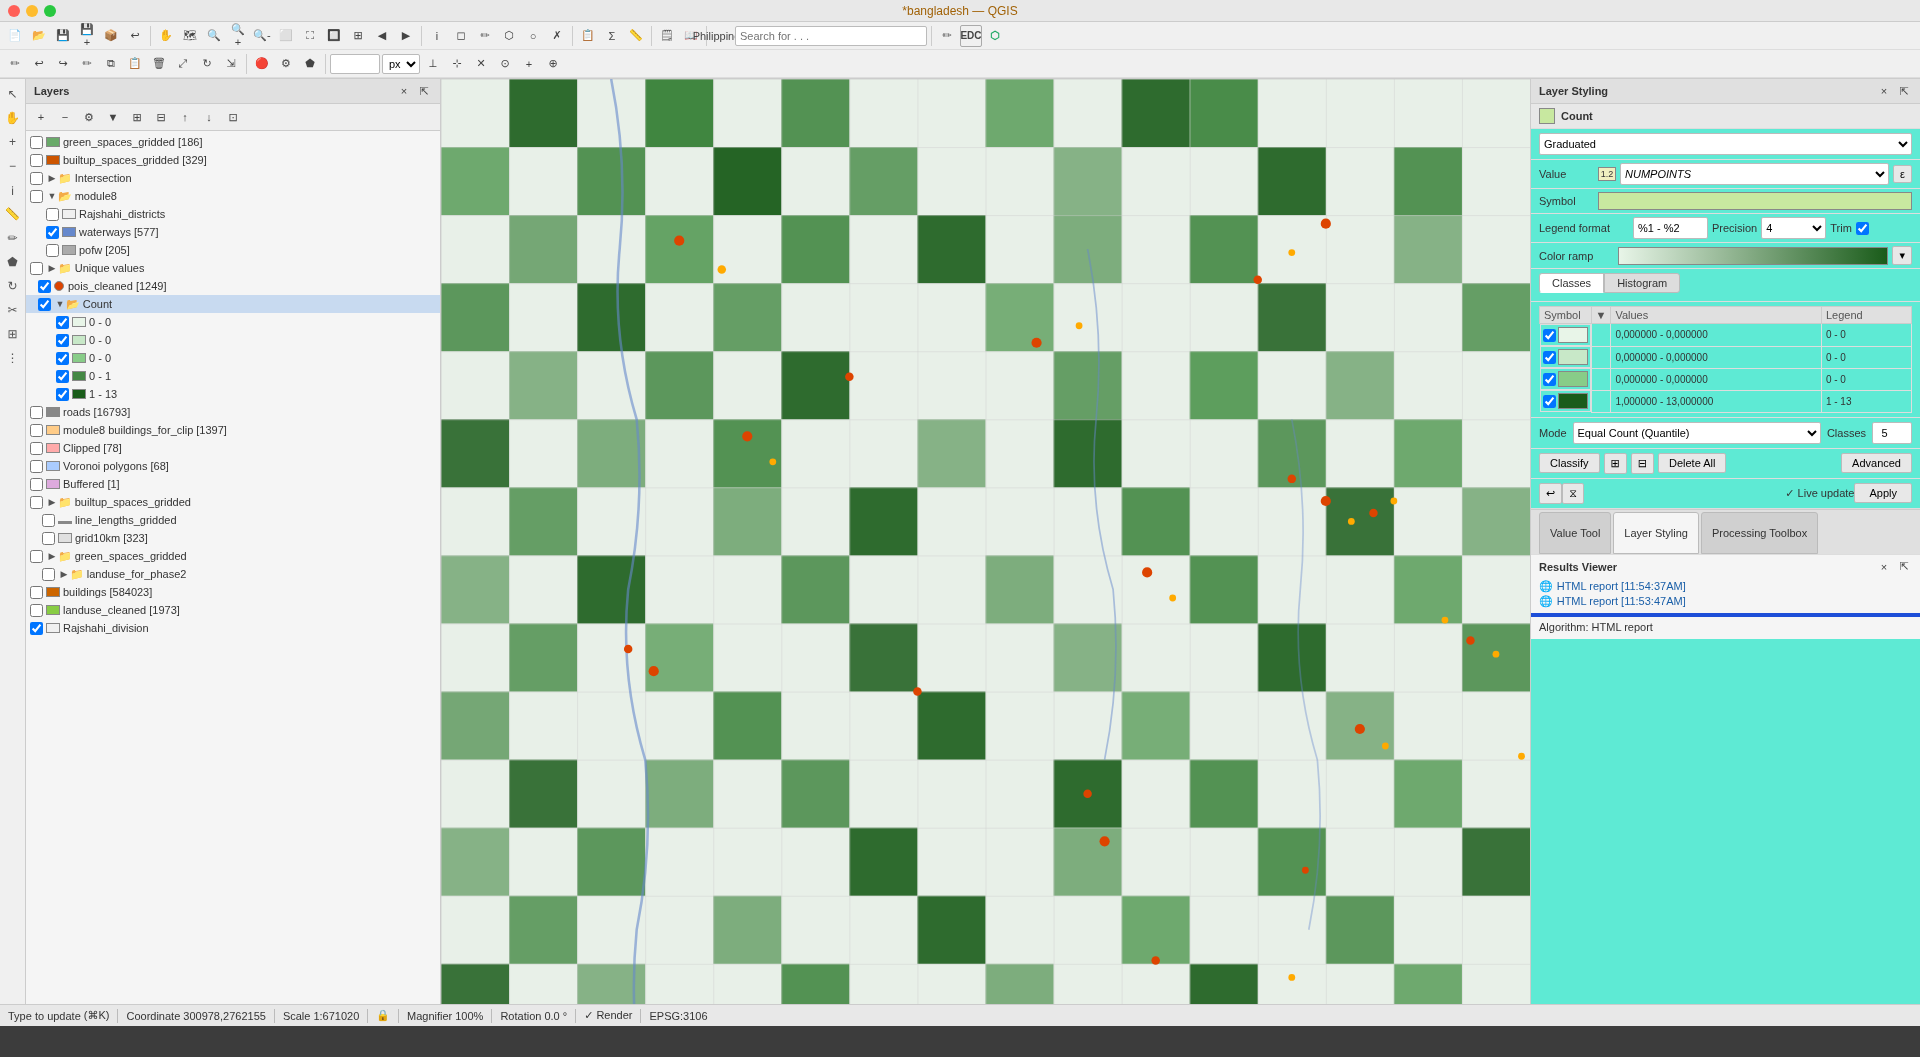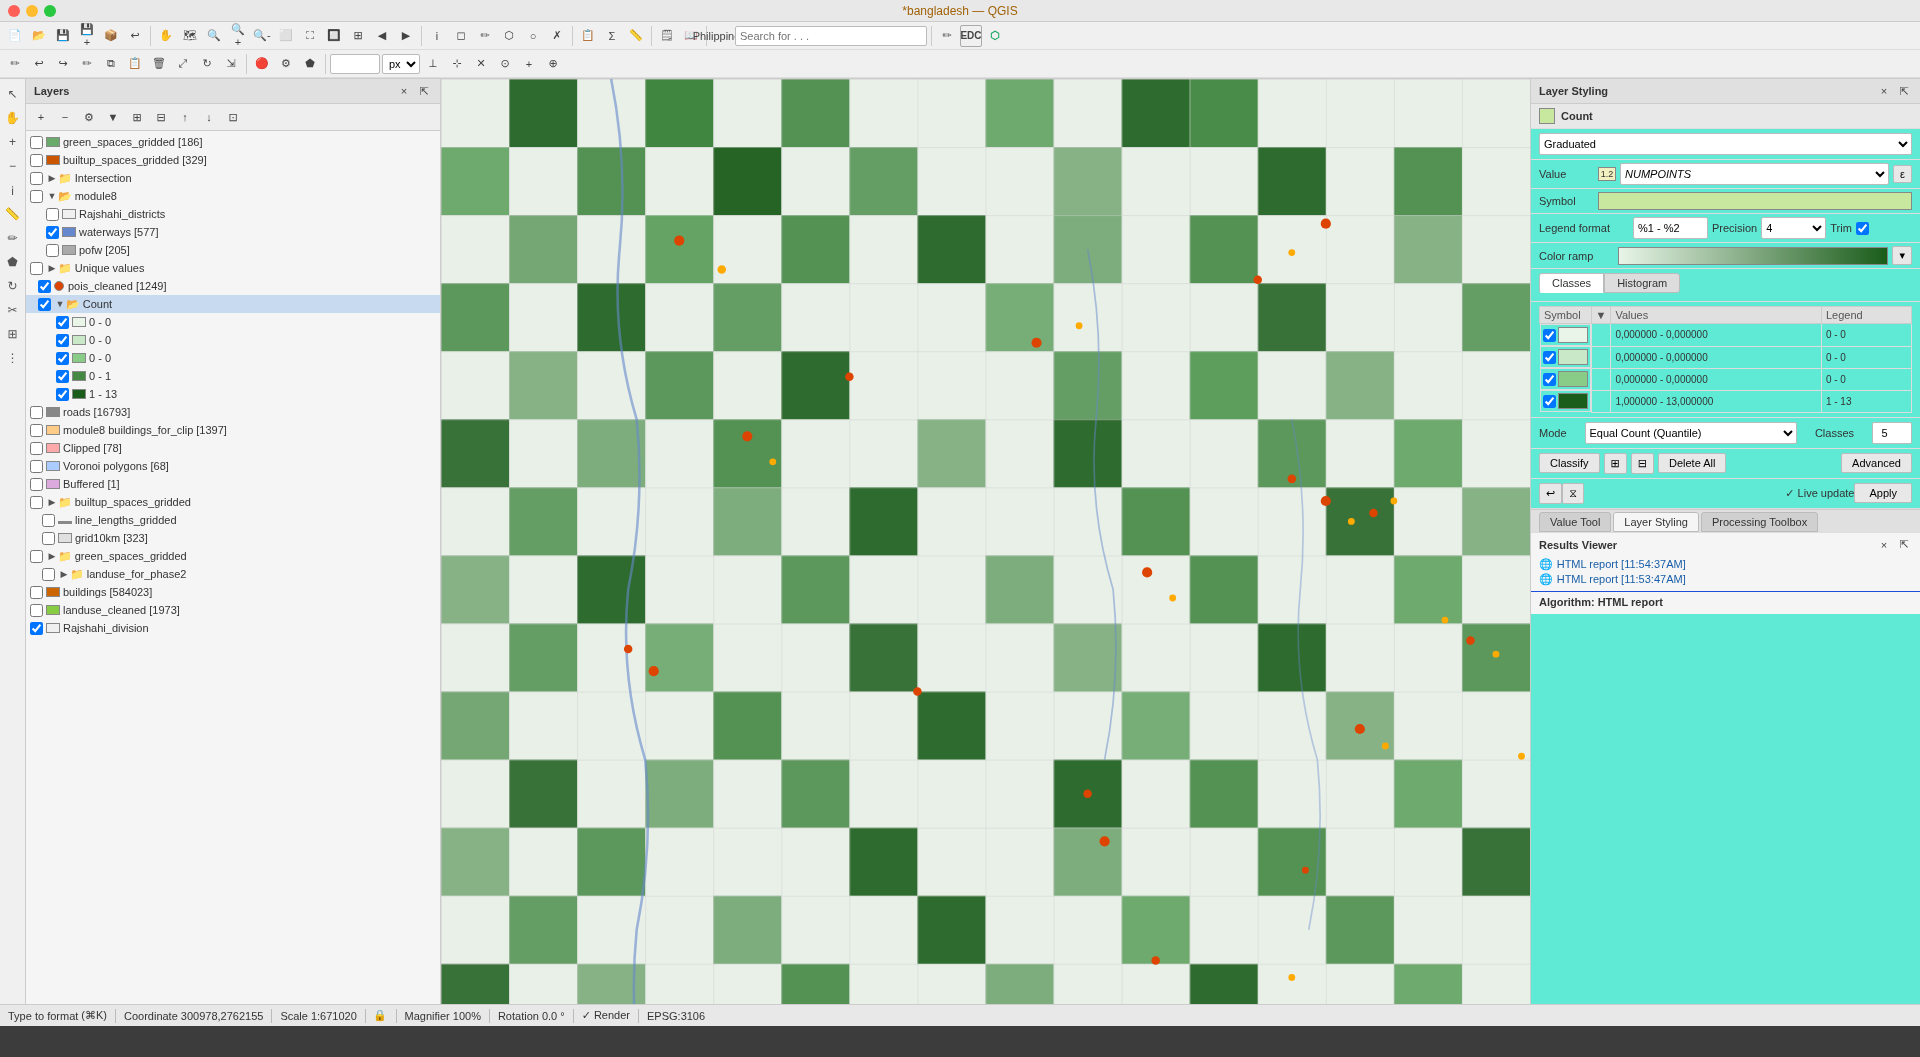--- a/index.html
+++ b/index.html
@@ -60,46 +60,46 @@
     .subtab:last-child { border-radius: 0 3px 3px 0; }
     
     
     .symbol-table { width: 100%; border-collapse: collapse; font-size: 11px; }
     .symbol-table th { text-align: left; padding: 2px 4px; background: #e0e0e0; border: 1px solid #ccc; font-weight: normal; color: #555; }
     .symbol-table td { padding: 1px 4px; border: 1px solid #ddd; }
     .sym-checkbox { width: 13px; height: 13px; }
     .sym-swatch { width: 30px; height: 16px; border: 1px solid #888; }
     
     
-    .mode-row { display: flex; align-items: center; gap: 18px; padding: 4px 8px; border-bottom: 1px solid #ddd; }
+    .mode-row { display: flex; align-items: center; gap: 6px; padding: 4px 8px; border-bottom: 1px solid #ddd; }
     .mode-label { font-size: 11px; }
     .mode-select { height: 22px; border: 1px solid #bbb; border-radius: 2px; font-size: 11px; background: white; flex: 1; }
     .classes-label { font-size: 11px; }
     .classes-input { width: 40px; height: 22px; border: 1px solid #bbb; border-radius: 2px; font-size: 11px; background: white; text-align: center; }
     
     
     .action-row { display: flex; align-items: center; gap: 4px; padding: 4px 8px; border-bottom: 1px solid #ddd; }
     .action-btn { padding: 3px 10px; border: 1px solid #bbb; border-radius: 2px; background: #e8e8e8; cursor: pointer; font-size: 11px; }
     .action-btn-icon { padding: 3px 6px; border: 1px solid #bbb; border-radius: 2px; background: #e8e8e8; cursor: pointer; font-size: 11px; }
     .spacer { flex: 1; }
     .apply-btn { padding: 3px 14px; border: 1px solid #bbb; border-radius: 2px; background: #e8e8e8; cursor: pointer; font-size: 11px; margin-left: auto; }
     
     
     #bottom-tabs { display: flex; gap: 2px; padding: 2px 8px 0; background: #e0e0e0; border-top: 1px solid #ccc; }
-    .bottom-tab { padding: 3px 10px; border: 1px solid #bbb; border-radius: 3px 3px 0 0; background: #d0d0d0; cursor: pointer; font-size: 11px; }
+    .bottom-tab { padding: 14px 10px; border: 1px solid #bbb; border-radius: 3px 3px 0 0; background: #d0d0d0; cursor: pointer; font-size: 11px; }
     .bottom-tab.active { background: #f5f5f5; }
     
     
     #results-viewer { padding: 4px 8px; background: #f5f5f5; border-top: 1px solid #ddd; }
     .results-header { display: flex; align-items: center; justify-content: space-between; margin-bottom: 4px; }
     .results-title { font-size: 11px; font-weight: bold; }
     .result-item { display: flex; align-items: center; gap: 4px; font-size: 11px; color: #1a5fa8; cursor: pointer; padding: 1px 0; }
     
     
-    #algo-info { padding: 4px 8px; background: #f5f5f5; border-top: 1px solid #1d4ed8; font-size: 11px; font-weight: bold; }
+    #algo-info { padding: 4px 8px; background: #f5f5f5; border-top: 4px solid #1d4ed8; font-size: 11px; }
     .algo-row { margin-bottom: 2px; }
     .algo-link { color: #1a5fa8; cursor: pointer; word-break: break-all; }
     
     
     #statusbar { height: 22px; background: #e8e8e8; border-top: 1px solid #ccc; display: flex; align-items: center; padding: 0 8px; gap: 8px; font-size: 11px; }
     .status-item { display: flex; align-items: center; gap: 3px; }
     .status-sep { width: 1px; height: 14px; background: #bbb; }
     
     
     .map-grid { position: absolute; top: 0; left: 0; right: 0; bottom: 0; }
@@ -750,21 +750,21 @@
           <span>Algorithm:</span>
           <span>HTML report</span>
         </div>
       </div>
     </div>
   </div>
 </div>
 
 <div id="statusbar">
   <span class="status-item">
-    <span>Type to format</span>
+    <span>Type to update</span>
     <span>(⌘K)</span>
   </span>
   <div class="status-sep"></div>
   <span class="status-item">
     <span>Coordinate</span>
     <span>300978,2762155</span>
   </span>
   <div class="status-sep"></div>
   <span class="status-item">
     <span>Scale</span>

